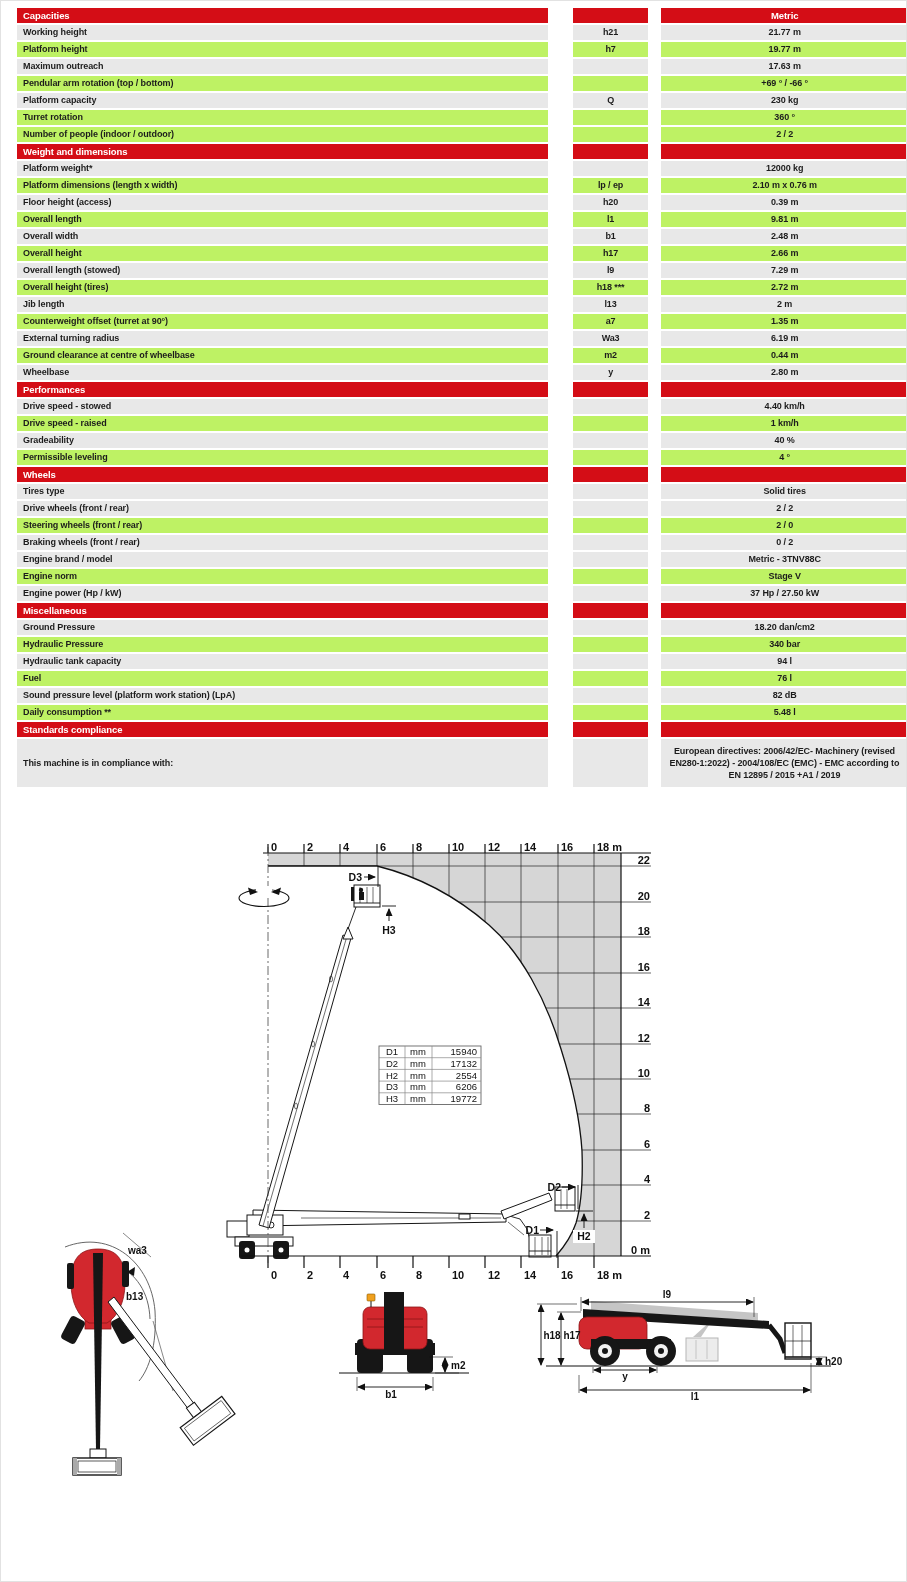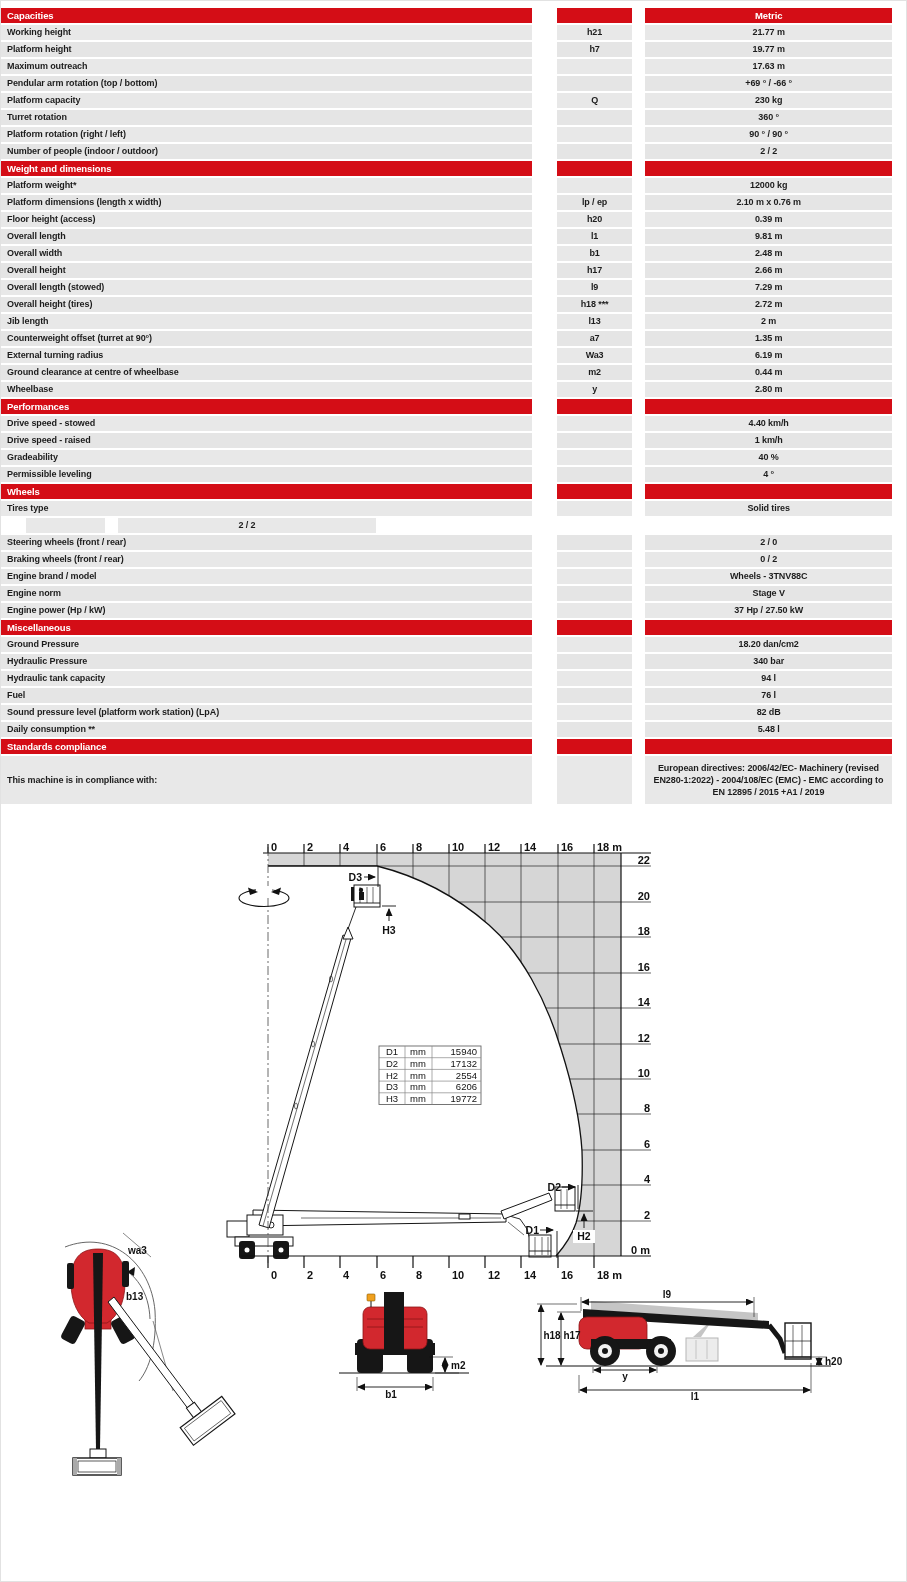--- a/index.html
+++ b/index.html
@@ -7,30 +7,30 @@
     --rowgray:#e8e8e8;
     --chartgray:#d6d6d6;
     --machred:#d2282e;
     --beacon:#f0a01e;
   }
   *{box-sizing:border-box;margin:0;padding:0}
   body{background:#fff;font-family:"Liberation Sans",sans-serif}
   .page{position:relative;width:907px;height:1582px;background:#fff;border:1px solid #e2e2e2;overflow:hidden}
 
   
-  .spec-table{position:absolute;left:0;top:7px;width:891px}
+  .spec-table{position:absolute;left:16px;top:7px;width:891px}
   .trow{display:flex;margin-bottom:2px}
   .c{font-size:9px;font-weight:bold;letter-spacing:-0.1px;height:15px;line-height:15px;overflow:hidden;white-space:nowrap}
   .c1{width:555px;padding-left:6px;text-align:left}
   .c2{width:79px;margin-left:25px;text-align:center}
   .c3{width:258px;margin-left:13px;text-align:center}
   .hdr .c{background:var(--red);color:#fff;font-size:9.5px}
   .row .c{color:#1c1c1c}
   .row.g .c{background:var(--rowgray)}
-  .row.w .c{background:#e5e5e5}
+  .row.w .c{background:#bef264}
   .row.tall .c{height:48px;line-height:48px}
   .row.tall .c3{line-height:12px;white-space:normal;display:flex;align-items:center;justify-content:center;padding:16px 6px}
 
   
   svg{position:absolute;left:0;top:830px}
   svg text{font-family:"Liberation Sans",sans-serif}
   .ax{font-size:11px;font-weight:bold;fill:#111}
   .cl{font-size:10.5px;font-weight:bold;fill:#111}
   .lb{font-size:10px;font-weight:bold;fill:#111}
   .tt{font-size:9.5px;fill:#111}
@@ -78,25 +78,20 @@
       <div class="trow row g">
         <div class="c c1">Platform capacity</div>
         <div class="c c2">Q</div>
         <div class="c c3">230 kg</div>
       </div>
       <div class="trow row w">
         <div class="c c1">Turret rotation</div>
         <div class="c c2"></div>
         <div class="c c3">360 °</div>
       </div>
-      <div class="trow row g">
-        <div class="c c1">Platform rotation (right / left)</div>
-        <div class="c c2"></div>
-        <div class="c c3">90 ° / 90 °</div>
-      </div>
       <div class="trow row w">
         <div class="c c1">Number of people (indoor / outdoor)</div>
         <div class="c c2"></div>
         <div class="c c3">2 / 2</div>
       </div>
       <div class="trow hdr">
         <div class="c c1">Weight and dimensions</div>
         <div class="c c2"></div>
         <div class="c c3"></div>
       </div>
@@ -194,37 +189,38 @@
         <div class="c c1">Wheels</div>
         <div class="c c2"></div>
         <div class="c c3"></div>
       </div>
       <div class="trow row g">
         <div class="c c1">Tires type</div>
         <div class="c c2"></div>
         <div class="c c3">Solid tires</div>
       </div>
       <div class="trow row g">
+        <div class="c c1">Drive wheels (front / rear)</div>
         <div class="c c2"></div>
         <div class="c c3">2 / 2</div>
       </div>
       <div class="trow row w">
         <div class="c c1">Steering wheels (front / rear)</div>
         <div class="c c2"></div>
         <div class="c c3">2 / 0</div>
       </div>
       <div class="trow row g">
         <div class="c c1">Braking wheels (front / rear)</div>
         <div class="c c2"></div>
         <div class="c c3">0 / 2</div>
       </div>
       <div class="trow row g">
         <div class="c c1">Engine brand / model</div>
         <div class="c c2"></div>
-        <div class="c c3">Wheels - 3TNV88C</div>
+        <div class="c c3">Metric - 3TNV88C</div>
       </div>
       <div class="trow row w">
         <div class="c c1">Engine norm</div>
         <div class="c c2"></div>
         <div class="c c3">Stage V</div>
       </div>
       <div class="trow row g">
         <div class="c c1">Engine power (Hp / kW)</div>
         <div class="c c2"></div>
         <div class="c c3">37 Hp / 27.50 kW</div>

